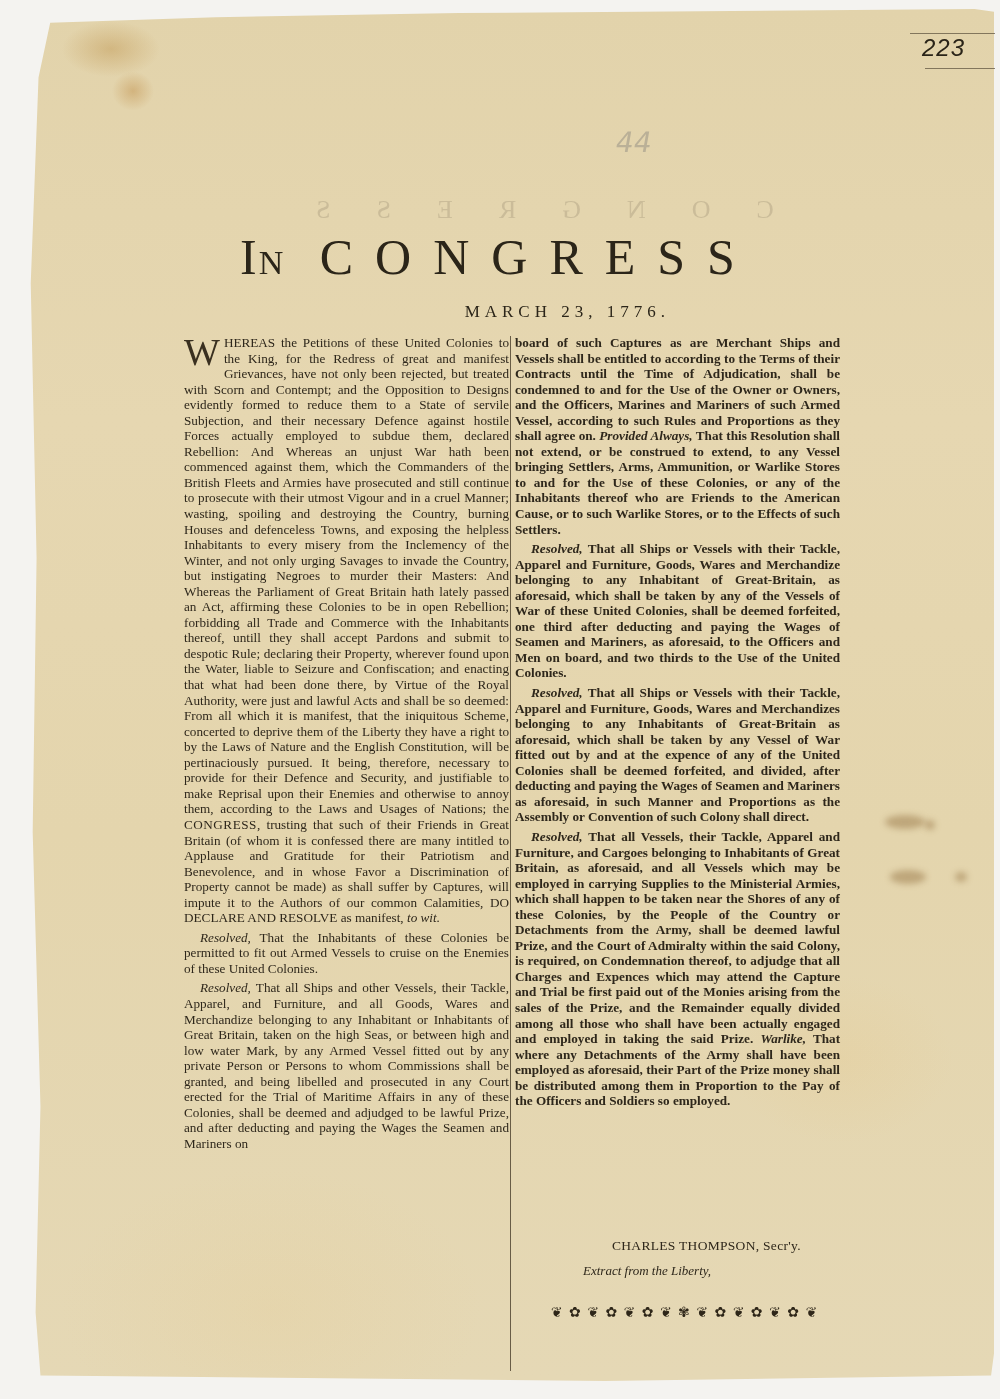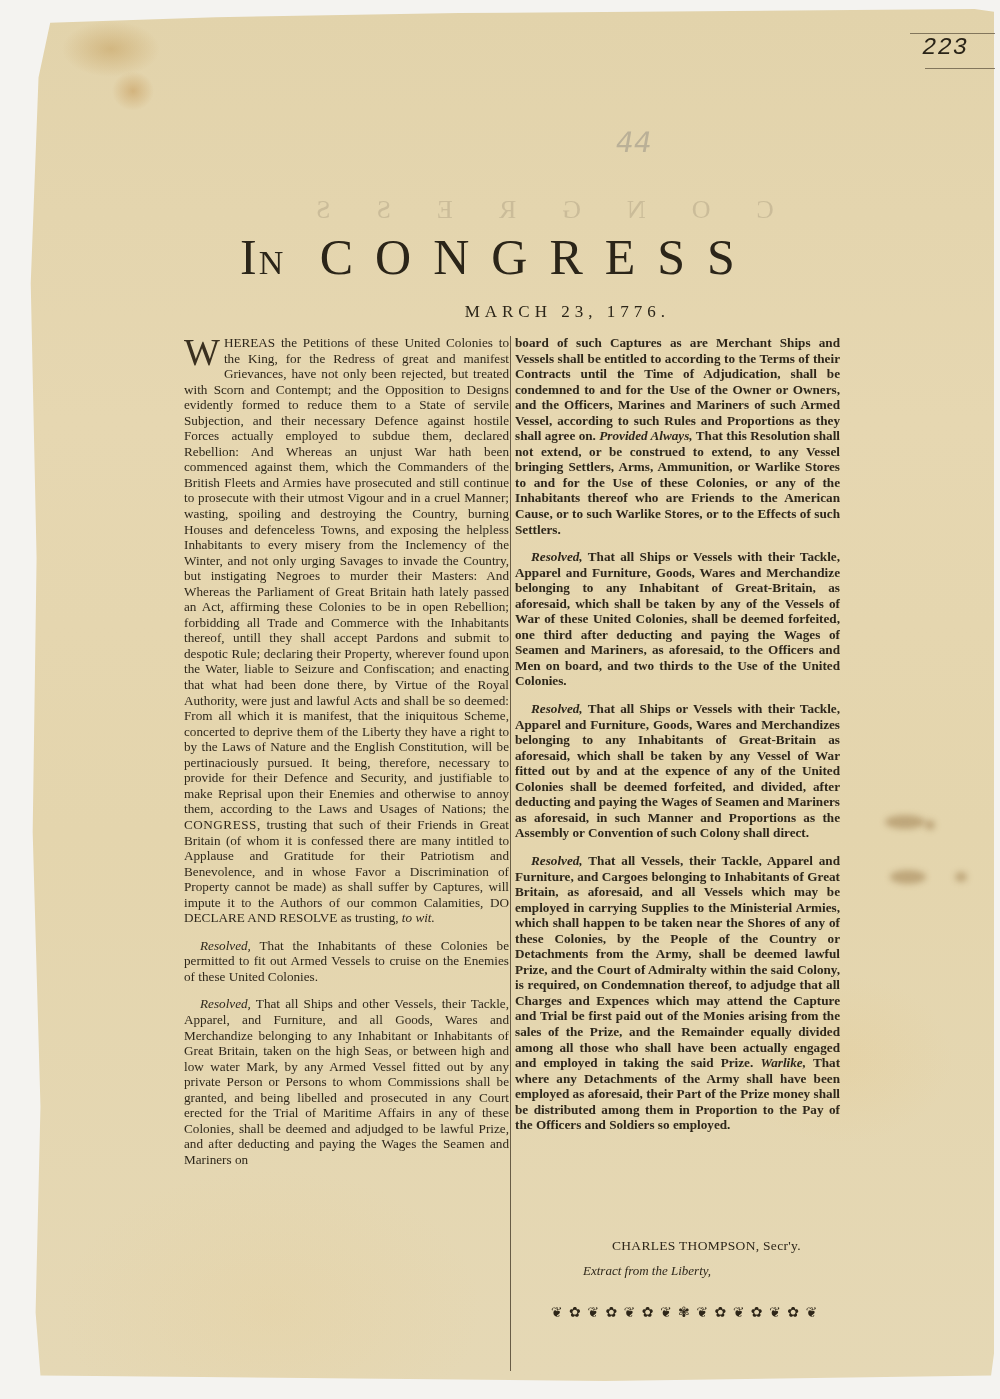--- a/index.html
+++ b/index.html
@@ -14,21 +14,21 @@
       background:
         radial-gradient(ellipse 70px 40px at 90px 40px, rgba(180,130,50,0.35), transparent 70%),
         radial-gradient(ellipse 30px 28px at 112px 82px, rgba(180,120,40,0.35), transparent 70%),
         radial-gradient(ellipse 160px 120px at 820px 1050px, rgba(230,200,140,0.25), transparent 70%),
         radial-gradient(ellipse 300px 200px at 250px 1300px, rgba(230,205,150,0.25), transparent 70%),
         linear-gradient(180deg, #e2d3ab 0%, #e6d7b1 30%, #e4d5ad 60%, #e5d8b5 100%);
       clip-path: polygon(3% 1%, 20% 0.6%, 45% 0.3%, 98% 0%, 100% 0.2%, 100% 98%, 99.7% 99.6%, 60% 100%, 2% 99.6%, 1.5% 95%, 2% 80%, 1.2% 60%, 1.6% 40%, 1% 20%, 1.8% 5%);
     }
     .page-number {
       position: absolute; left: 922px; top: 34px;
-      font-family: Liberation Mono, monospace; font-style: italic;
+      font-family: Liberation Sans, sans-serif; font-style: italic;
       font-size: 24px; color: #2a2418; letter-spacing: 1px;
     }
     .rule { position: absolute; height: 1px; background: #5a4e3a; opacity: 0.7; }
     .pencil-mark {
       position: absolute; left: 616px; top: 126px;
       font-family: "DejaVu Sans", sans-serif; font-size: 28px;
       color: #9a9486; opacity: 0.55; transform: skewX(-10deg);
     }
     .title {
       position: absolute; left: 240px; top: 232px; width: 540px;
@@ -45,21 +45,21 @@
     }
     .column {
       position: absolute; top: 335px; width: 325px;
       font-family: "Liberation Serif", serif;
       font-size: 13.2px; line-height: 15.55px; color: #2e271b;
       text-align: justify; hyphens: auto;
     }
     .col-left { left: 184px; }
     .col-right { left: 515px; font-weight: bold; }
     .column p { margin: 0; text-indent: 0; }
-    .column p.res { text-indent: 16px; margin-top: 12px; }
+    .column p.res { text-indent: 16px; margin-top: 4px; }
     .column p.first-para { text-indent: 0; }
     .dropcap {
       float: left; font-size: 38px; line-height: 30px; margin: 2px 4px 0 0;
       color: #3a3020;
     }
     .resolved { font-style: italic; }
     .caps { letter-spacing: 0.5px; }
     .divider {
       position: absolute; left: 510px; top: 336px; width: 1px; height: 1035px;
       background: #3d3322; opacity: 0.75;
@@ -111,21 +111,21 @@
 
 <div class="date">MARCH 23, 1776.</div>
 
 <div class="divider"></div>
 
 <div class="column col-left">
   <p class="first-para">
     <span class="dropcap">W</span><span>HEREAS the Petitions of these United Colonies to the King, for the Redress of great and manifest Grievances, have not only been rejected, but treated with Scorn and Contempt; and the Opposition to Designs evidently formed to reduce them to a State of servile Subjection, and their necessary Defence against hostile Forces actually employed to subdue them, declared Rebellion: And Whereas an unjust War hath been commenced against them, which the Commanders of the British Fleets and Armies have prosecuted and still continue to prosecute with their utmost Vigour and in a cruel Manner; wasting, spoiling and destroying the Country, burning Houses and defenceless Towns, and exposing the helpless Inhabitants to every misery from the Inclemency of the Winter, and not only urging Savages to invade the Country, but instigating Negroes to murder their Masters: And Whereas the Parliament of Great Britain hath lately passed an Act, affirming these Colonies to be in open Rebellion; forbidding all Trade and Commerce with the Inhabitants thereof, untill they shall accept Pardons and submit to despotic Rule; declaring their Property, wherever found upon the Water, liable to Seizure and Confiscation; and enacting that what had been done there, by Virtue of the Royal Authority, were just and lawful Acts and shall be so deemed: From all which it is manifest, that the iniquitous Scheme, concerted to deprive them of the Liberty they have a right to by the Laws of Nature and the English Constitution, will be pertinaciously pursued. It being, therefore, necessary to provide for their Defence and Security, and justifiable to make Reprisal upon their Enemies and otherwise to annoy them, according to the Laws and Usages of Nations; the</span>
     <span class="caps">CONGRESS</span><span>, trusting that such of their Friends in Great Britain (of whom it is confessed there are many intitled to Applause and Gratitude for their Patriotism and Benevolence, and in whose Favor a Discrimination of Property cannot be made) as shall suffer by Captures, will impute it to the Authors of our common Calamities,</span>
     <span>DO DECLARE AND RESOLVE</span>
-    <span>as trusting,</span>
+    <span>as manifest,</span>
     <i>to wit.</i>
   </p>
   <p class="res">
     <span class="resolved">Resolved,</span>
     <span>That the Inhabitants of these Colonies be permitted to fit out Armed Vessels to cruise on the Enemies of these United Colonies.</span>
   </p>
   <p class="res">
     <span class="resolved">Resolved,</span>
     <span>That all Ships and other Vessels, their Tackle, Apparel, and Furniture, and all Goods, Wares and Merchandize belonging to any Inhabitant or Inhabitants of Great Britain, taken on the high Seas, or between high and low water Mark, by any Armed Vessel fitted out by any private Person or Persons to whom Commissions shall be granted, and being libelled and prosecuted in any Court erected for the Trial of Maritime Affairs in any of these Colonies, shall be deemed and adjudged to be lawful Prize, and after deducting and paying the Wages the Seamen and Mariners on</span>
   </p>

